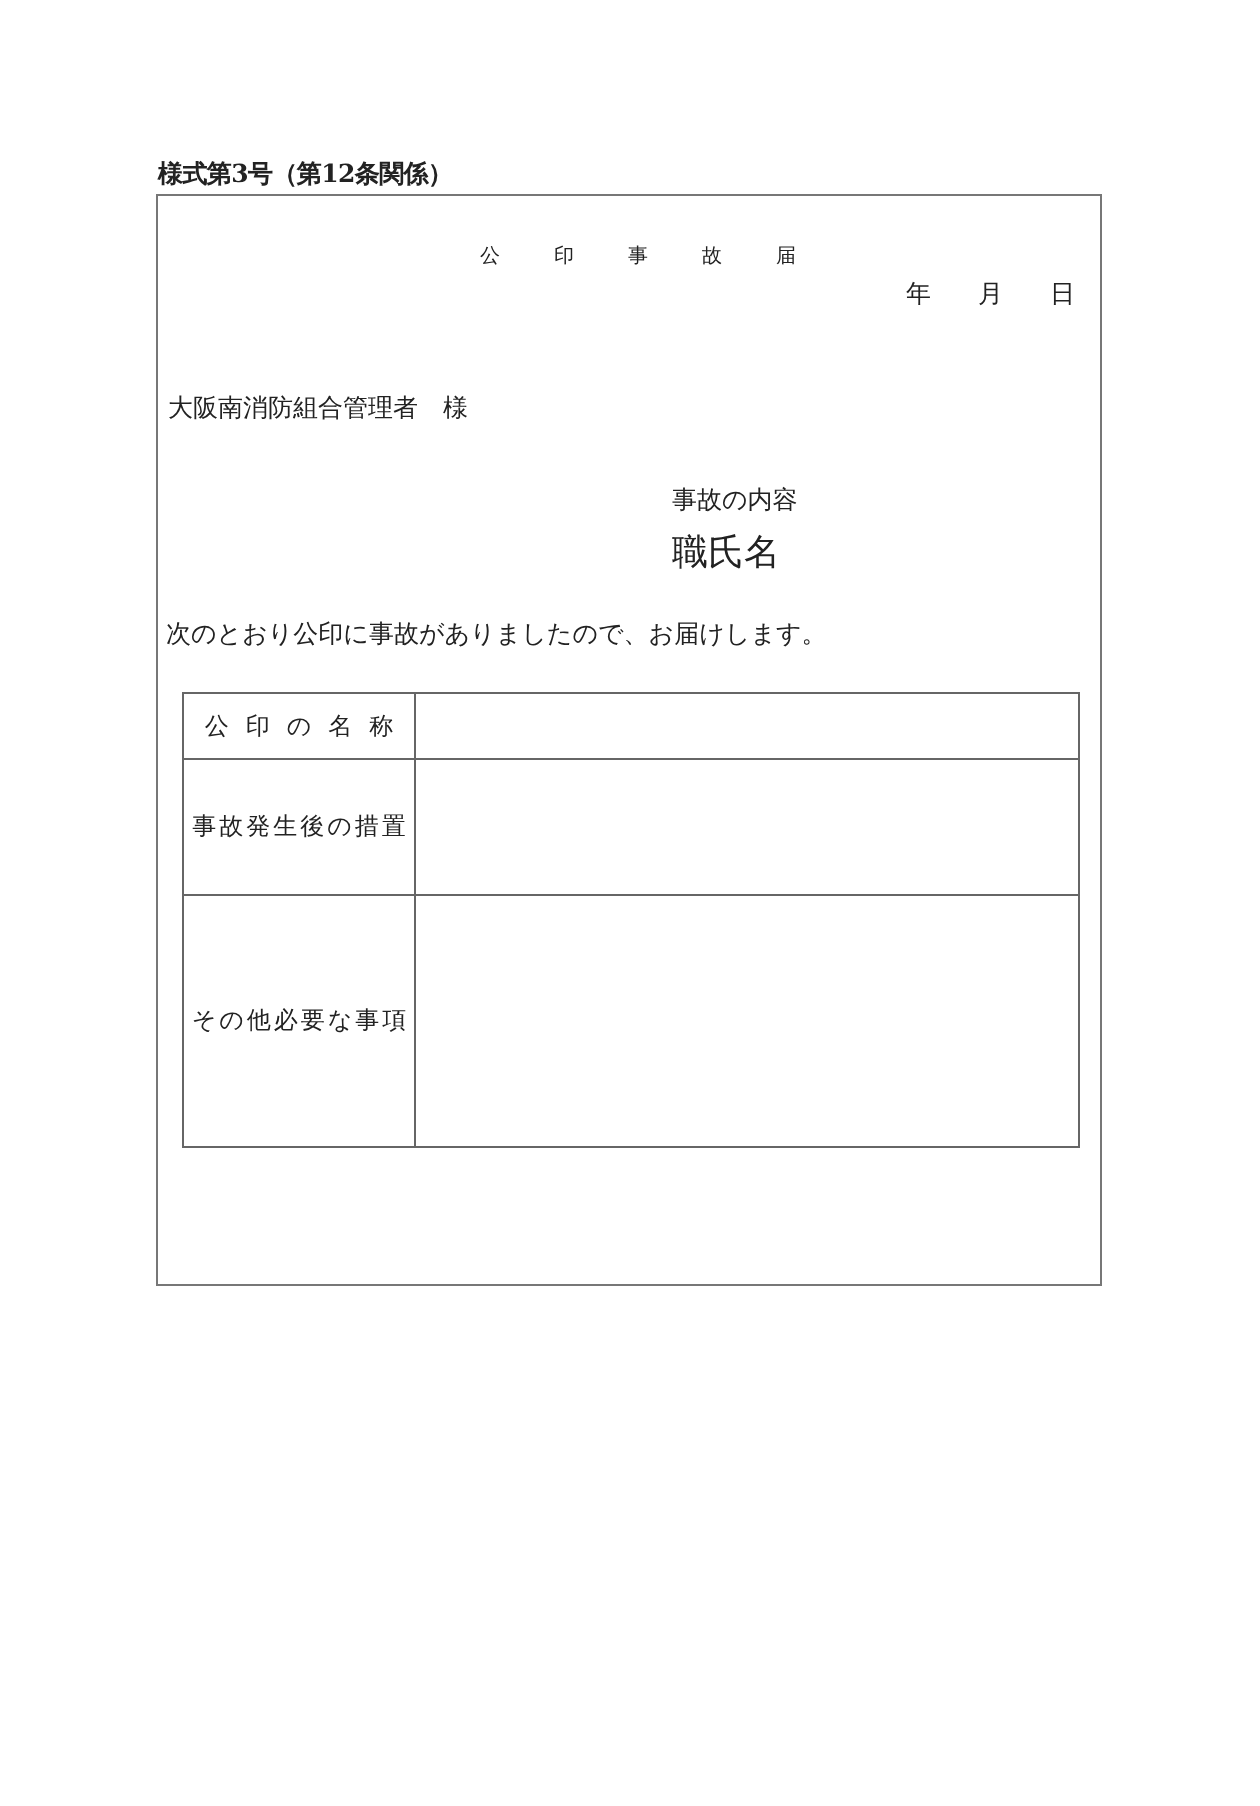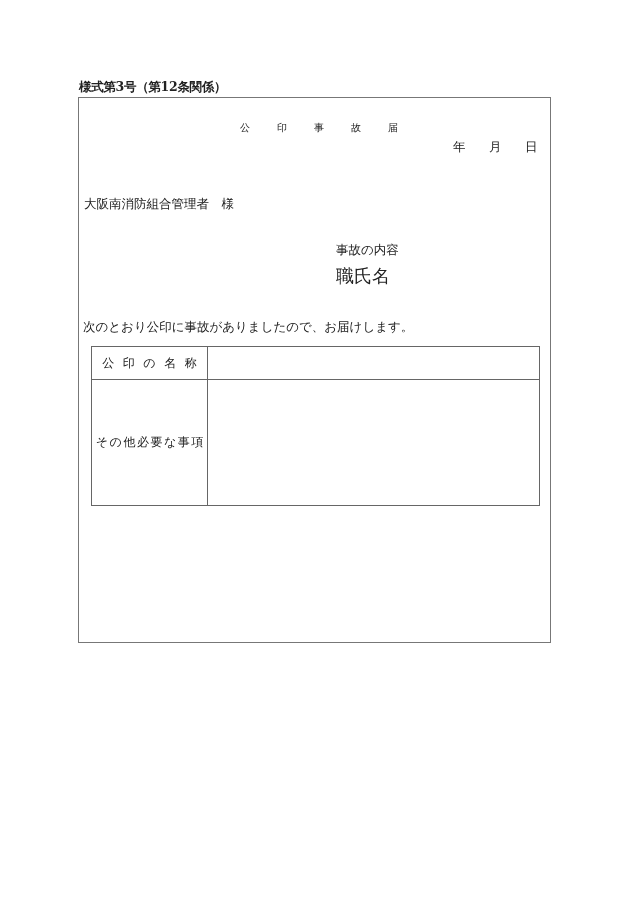--- a/index.html
+++ b/index.html
@@ -10,21 +10,21 @@
   .abs { position:absolute; white-space:nowrap; }
   .form-label { left:79px; top:79px; font-size:12.5px; letter-spacing:-0.3px;font-weight:bold; }
   .frame { left:78px; top:97px; width:473px; height:546px; border:1px solid #777; box-sizing:border-box; }
   .title { left:240px; top:121px; font-size:10px; word-spacing:0; }
   .title span { display:inline-block; width:37px; }
   .date { left:453px; top:139px; font-size:12.5px; }
   .date span { display:inline-block; width:36px; }
   .addressee { left:84px; top:196px; font-size:12.5px; }
   .manager1 { left:336px; top:242px; font-size:12.5px; }
   .manager2 { left:336px; top:264px; font-size:18px; }
-  .body-text { left:83px; top:319px; font-size:12.5px; }
+  .body-text { left:83px; top:309px; font-size:12.5px; }
   table.items {
     position:absolute; left:91px; top:346px; width:449px; border-collapse:collapse;
   }
   table.items td { border:1px solid #666; padding:0; font-size:12px;font-family:Liberation Mono, monospace; }
   table.items td.label { width:115px; text-align:center; letter-spacing:0; }
   .spaced { letter-spacing:8.5px; margin-right:-8.5px; }
   .tight { letter-spacing:1.5px; margin-right:-1.5px; }
 </style>
 </head>
 <body>
@@ -47,18 +47,22 @@
 <div class="abs manager2">職氏名</div>
 
 <div class="abs body-text">次のとおり公印に事故がありましたので、お届けします。</div>
 
 <table class="items">
   <tbody>
       <tr style="height:33px">
     <td class="label"><span class="spaced">公印の名称</span></td>
     <td></td>
   </tr>
+  <tr style="height:68px">
+    <td class="label"><span class="tight">事故発生後の措置</span></td>
+    <td></td>
+  </tr>
   <tr style="height:126px">
     <td class="label"><span class="tight">その他必要な事項</span></td>
     <td></td>
   </tr>
 </tbody>
   </table>
 
 </body></html>

